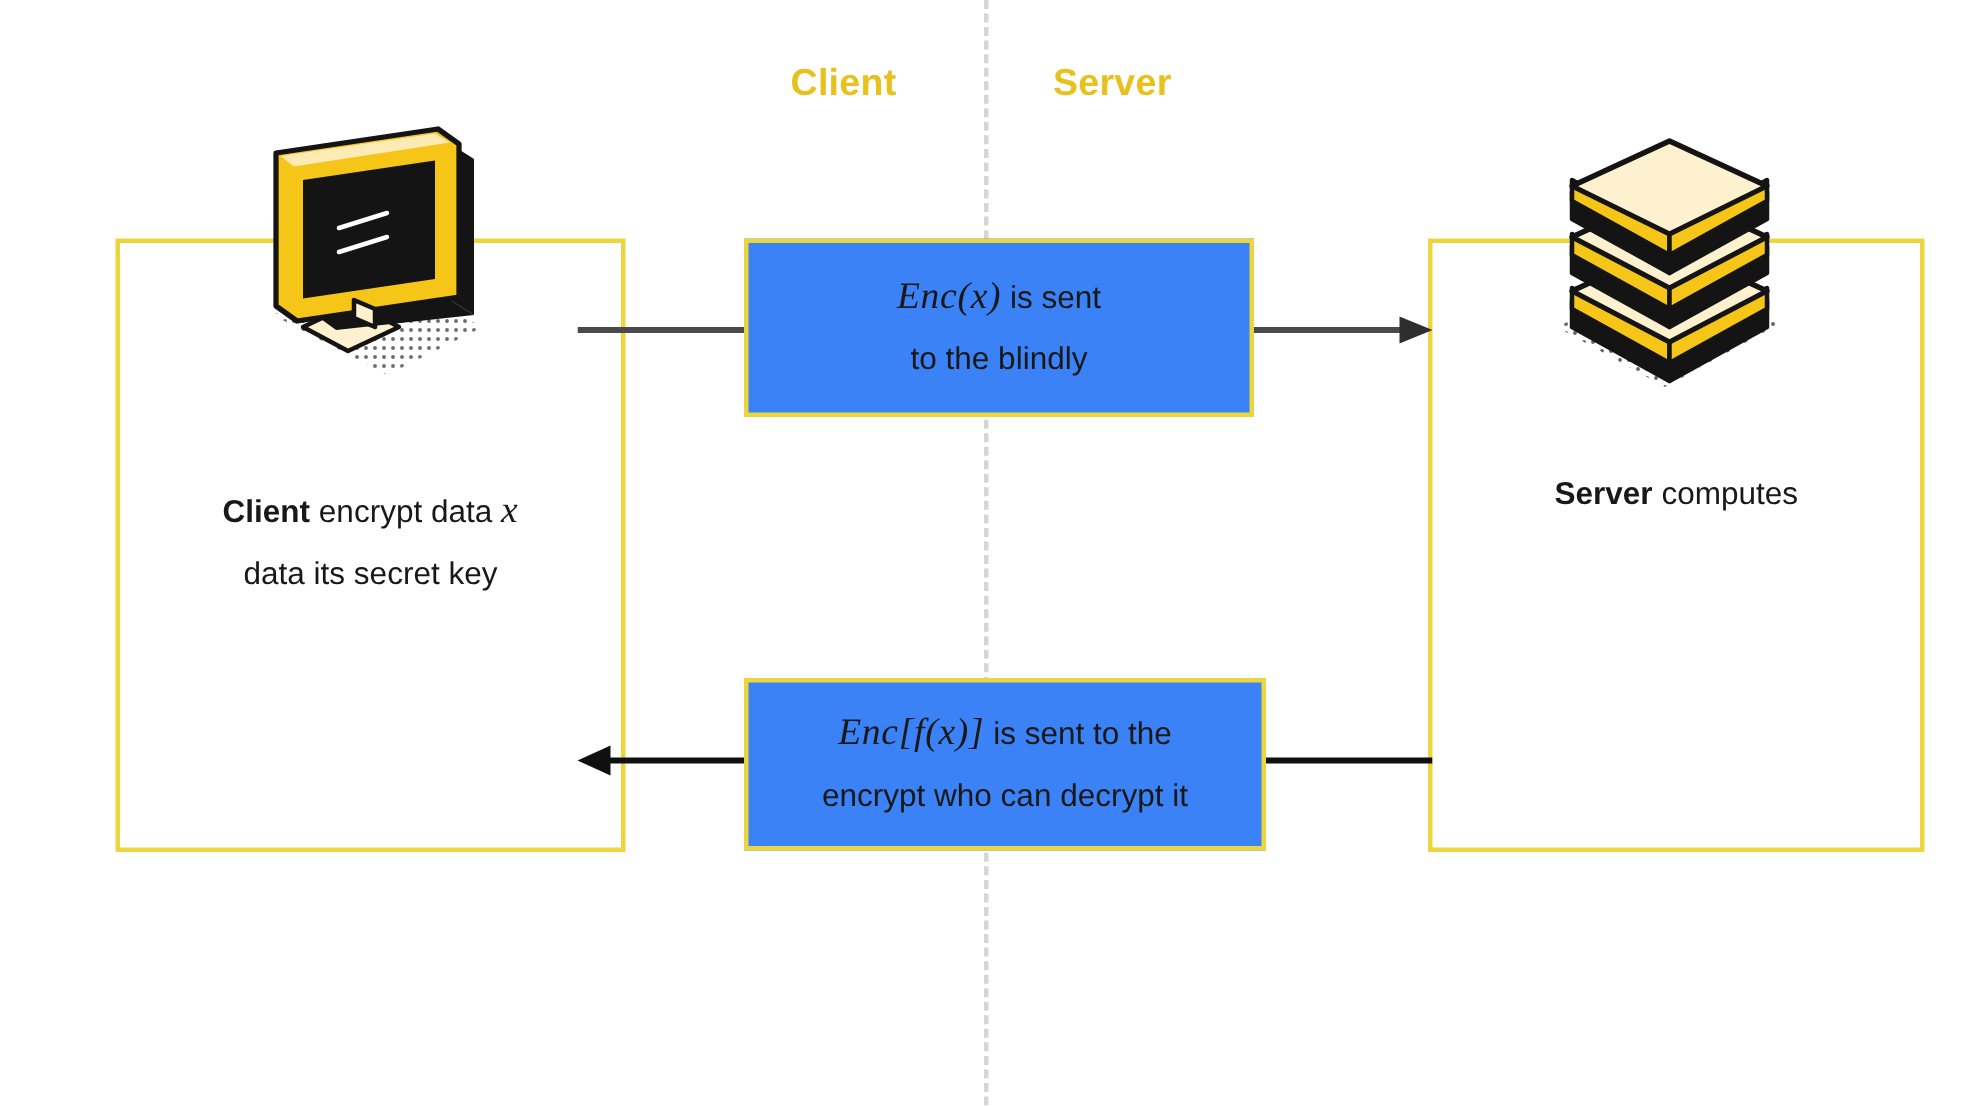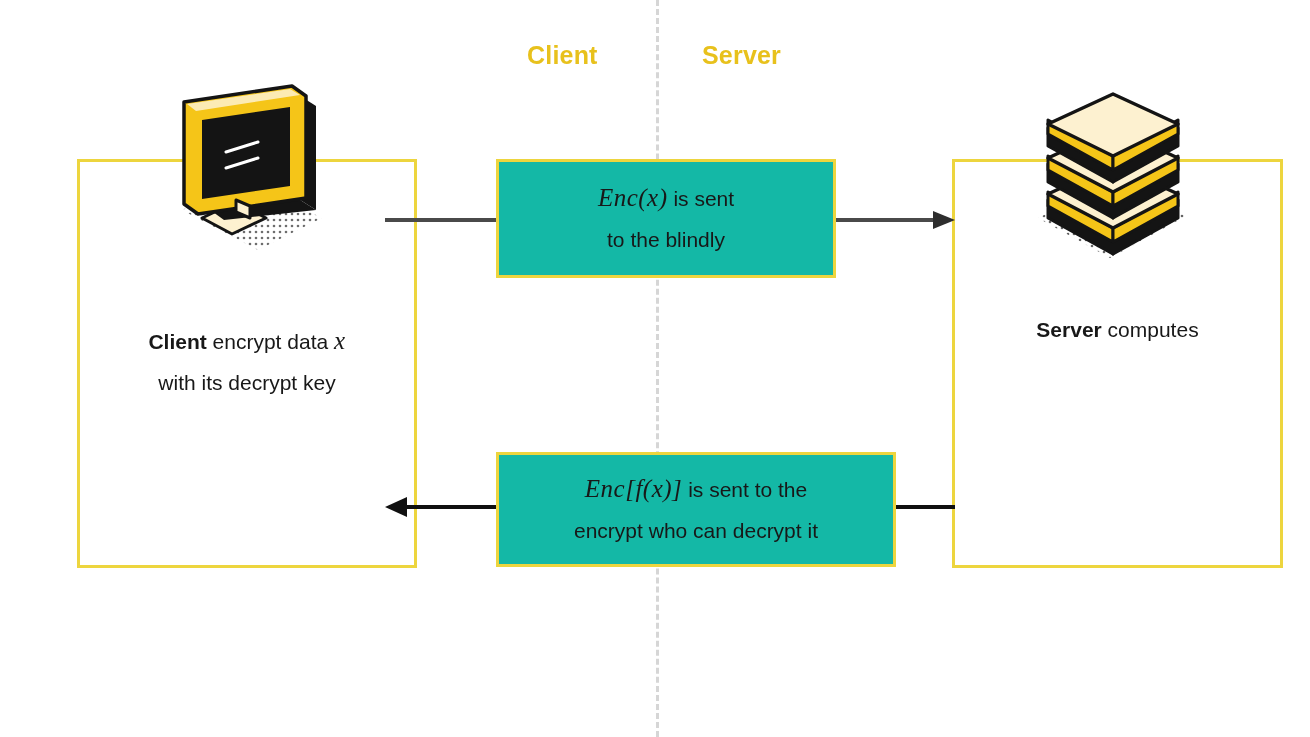--- a/index.html
+++ b/index.html
@@ -26,25 +26,25 @@
   .panel-caption{position:absolute;left:0;width:100%;text-align:center;
                  font-size:21px;line-height:41px;color:#181818;}
   #caption-client{top:158px;}
   #caption-server{top:147px;}
 
   .bold{font-weight:bold;}
   .math{font-family:"Liberation Serif","DejaVu Serif",serif;font-style:italic;
         font-size:25px;letter-spacing:.5px;}
 
   
-  .msgbox{position:absolute;border:3px solid #edd53e;background:#14b8a6;
+  .msgbox{position:absolute;border:3px solid #edd53e;background:#3b82f6;
           box-sizing:border-box;display:flex;flex-direction:column;
           align-items:center;justify-content:center;z-index:5;}
   #msg-top{left:496px;top:159px;width:340px;height:119px;}
-  #msg-bottom{left:496px;top:452px;width:400px;height:115px;}
+  #msg-bottom{left:496px;top:452px;width:348px;height:115px;}
   .msg-line{font-size:21px;line-height:41px;color:#181818;white-space:nowrap;}
 
   
   .arrow-wrap{position:absolute;z-index:2;}
   #arrow-top{left:385px;top:205px;width:570px;height:30px;}
   #arrow-bottom{left:385px;top:492px;width:570px;height:30px;}
 
   
   .icon-wrap{position:absolute;z-index:6;}
   #icon-monitor{left:140px;top:68px;width:200px;height:200px;}
@@ -58,21 +58,21 @@
   <div class="divider"></div>
 
   <div class="side-label" id="label-client">Client</div>
   <div class="side-label" id="label-server">Server</div>
 
   <div class="panel" id="panel-client">
     <div class="panel-caption" id="caption-client">
       <div>
         <span class="bold">Client</span><span> encrypt data </span><span class="math">x</span>
       </div>
-      <div>with its decrypt key</div>
+      <div>data its secret key</div>
     </div>
   </div>
 
   <div class="icon-wrap" id="icon-monitor">
     <svg viewBox="0 0 200 200" width="200" height="200">
 
       <defs>
         <pattern id="dots" width="6" height="6" patternUnits="userSpaceOnUse">
           <circle cx="2" cy="2" r="1.3" fill="#3c3c3c"></circle>
         </pattern>

